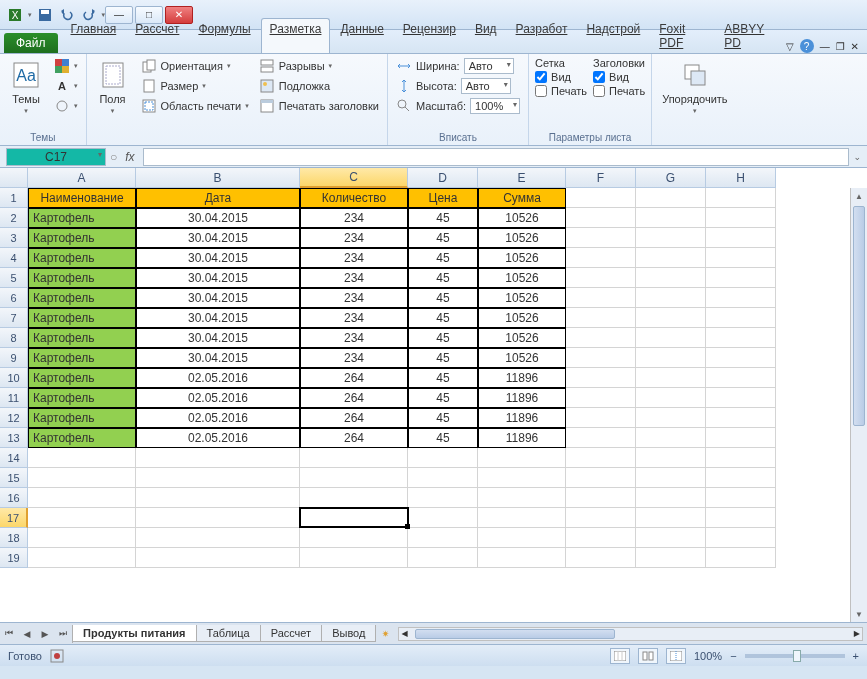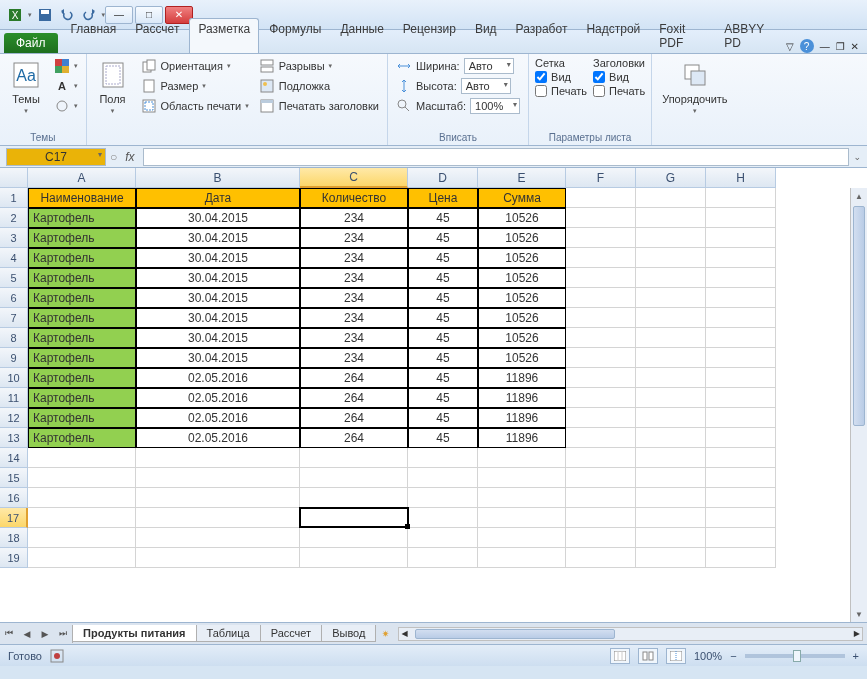--- a/index.html
+++ b/index.html
@@ -33,21 +33,21 @@
 .col { display: flex; flex-direction: column; gap: 2px; }
 .small-btn { display: flex; align-items: center; gap: 4px; font-size: 11px; padding: 1px 2px; white-space: nowrap; }
 .small-btn .icon { width: 16px; height: 16px; display: flex; align-items: center; justify-content: center; }
 .combo { border: 1px solid #abc; background: #fff; padding: 1px 14px 1px 4px; font-size: 11px; position: relative; width: 50px; }
 .combo::after { content: "▾"; position: absolute; right: 2px; top: 1px; font-size: 8px; color: #666; }
 .chk { display: flex; align-items: center; gap: 4px; font-size: 11px; }
 .chk input { width: 12px; height: 12px; }
 
 
 .fbar { height: 22px; background: #e5eef7; border-bottom: 1px solid #9db5d0; display: flex; align-items: center; padding: 0 6px; gap: 4px; }
-.namebox { width: 100px; background: #eab308; border: 1px solid #abc; padding: 1px 4px; font-size: 12px; text-align: center; position: relative; }
+.namebox { width: 100px; background: #14b8a6; border: 1px solid #abc; padding: 1px 4px; font-size: 12px; text-align: center; position: relative; }
 .namebox::after { content: "▾"; position: absolute; right: 3px; font-size: 8px; color: #666; }
 .fx { font-style: italic; font-size: 12px; color: #555; padding: 0 4px; }
 .formula-input { flex: 1; background: #fff; border: 1px solid #abc; height: 18px; padding: 0 4px; }
 
 
 .grid-wrap { background: #fff; height: 454px; position: relative; overflow: hidden; }
 .corner { position: absolute; left: 0; top: 0; width: 28px; height: 20px; background: linear-gradient(#f3f6fa,#dde7f2); border-right: 1px solid #b7cbe2; border-bottom: 1px solid #b7cbe2; }
 .colheads { position: absolute; left: 28px; top: 0; display: flex; }
 .colhead { height: 20px; background: linear-gradient(#f3f6fa,#dde7f2); border-right: 1px solid #b7cbe2; border-bottom: 1px solid #b7cbe2; display: flex; align-items: center; justify-content: center; font-size: 12px; color: #3b5070; }
 .colhead.sel { background: linear-gradient(#ffe9a8,#fcd76a); border-bottom: 2px solid #e0a030; }
@@ -119,25 +119,25 @@
   </div>
   <div class="winbtns">
     <div class="winbtn">—</div>
     <div class="winbtn">□</div>
     <div class="winbtn close">✕</div>
   </div>
 </div>
 
 <div class="tabs">
   <div class="file-tab">Файл</div>
-  <div id="ribbon-tabs-holder" style="display:flex;">
+  <div id="ribbon-tabs-holder" style="display:flex;text-decoration:underline;">
       <div class="tab">Главная</div>
       <div class="tab">Рассчет</div>
+      <div class="tab">Формулы</div>
       <div class="tab active">Разметка</div>
-      <div class="tab">Формулы</div>
       <div class="tab">Данные</div>
       <div class="tab">Рецензир</div>
       <div class="tab">Вид</div>
       <div class="tab">Разработ</div>
       <div class="tab">Надстрой</div>
       <div class="tab">Foxit PDF</div>
       <div class="tab">ABBYY PD</div>
     </div>
   <div class="tab-right">
     <span style="font-size:10px;">▽</span>

